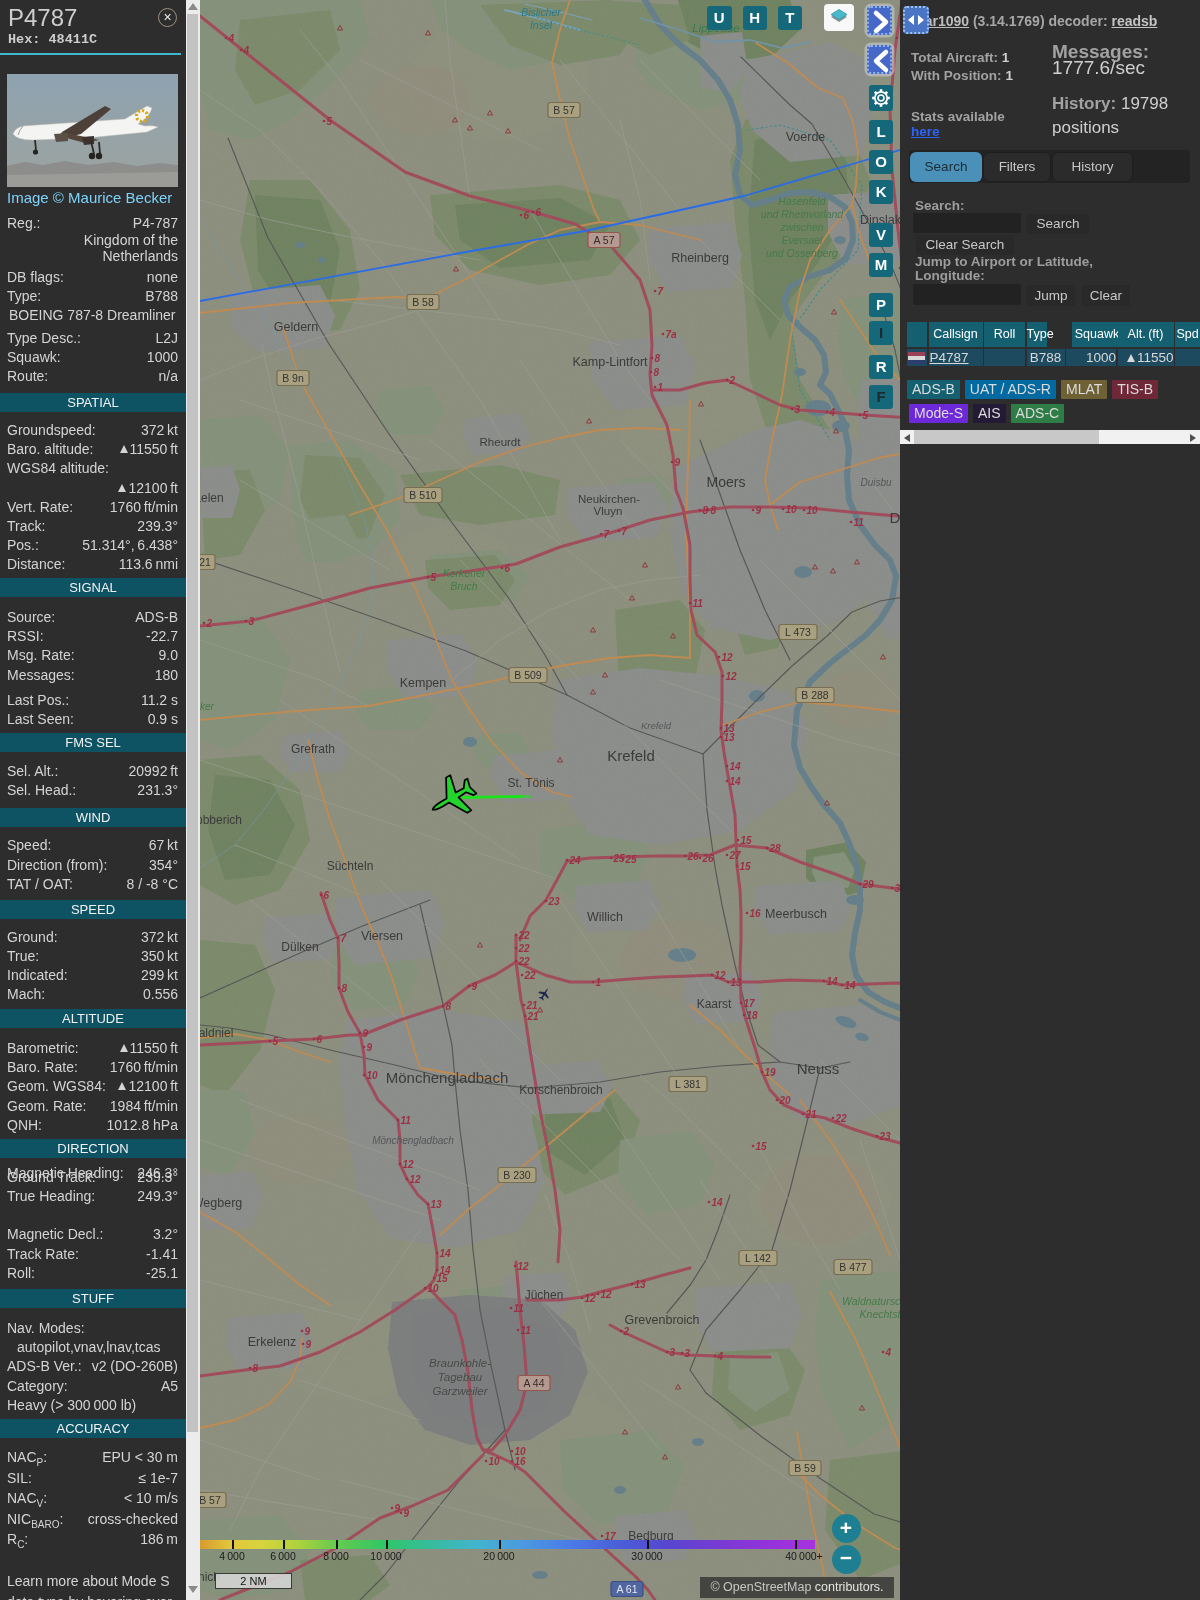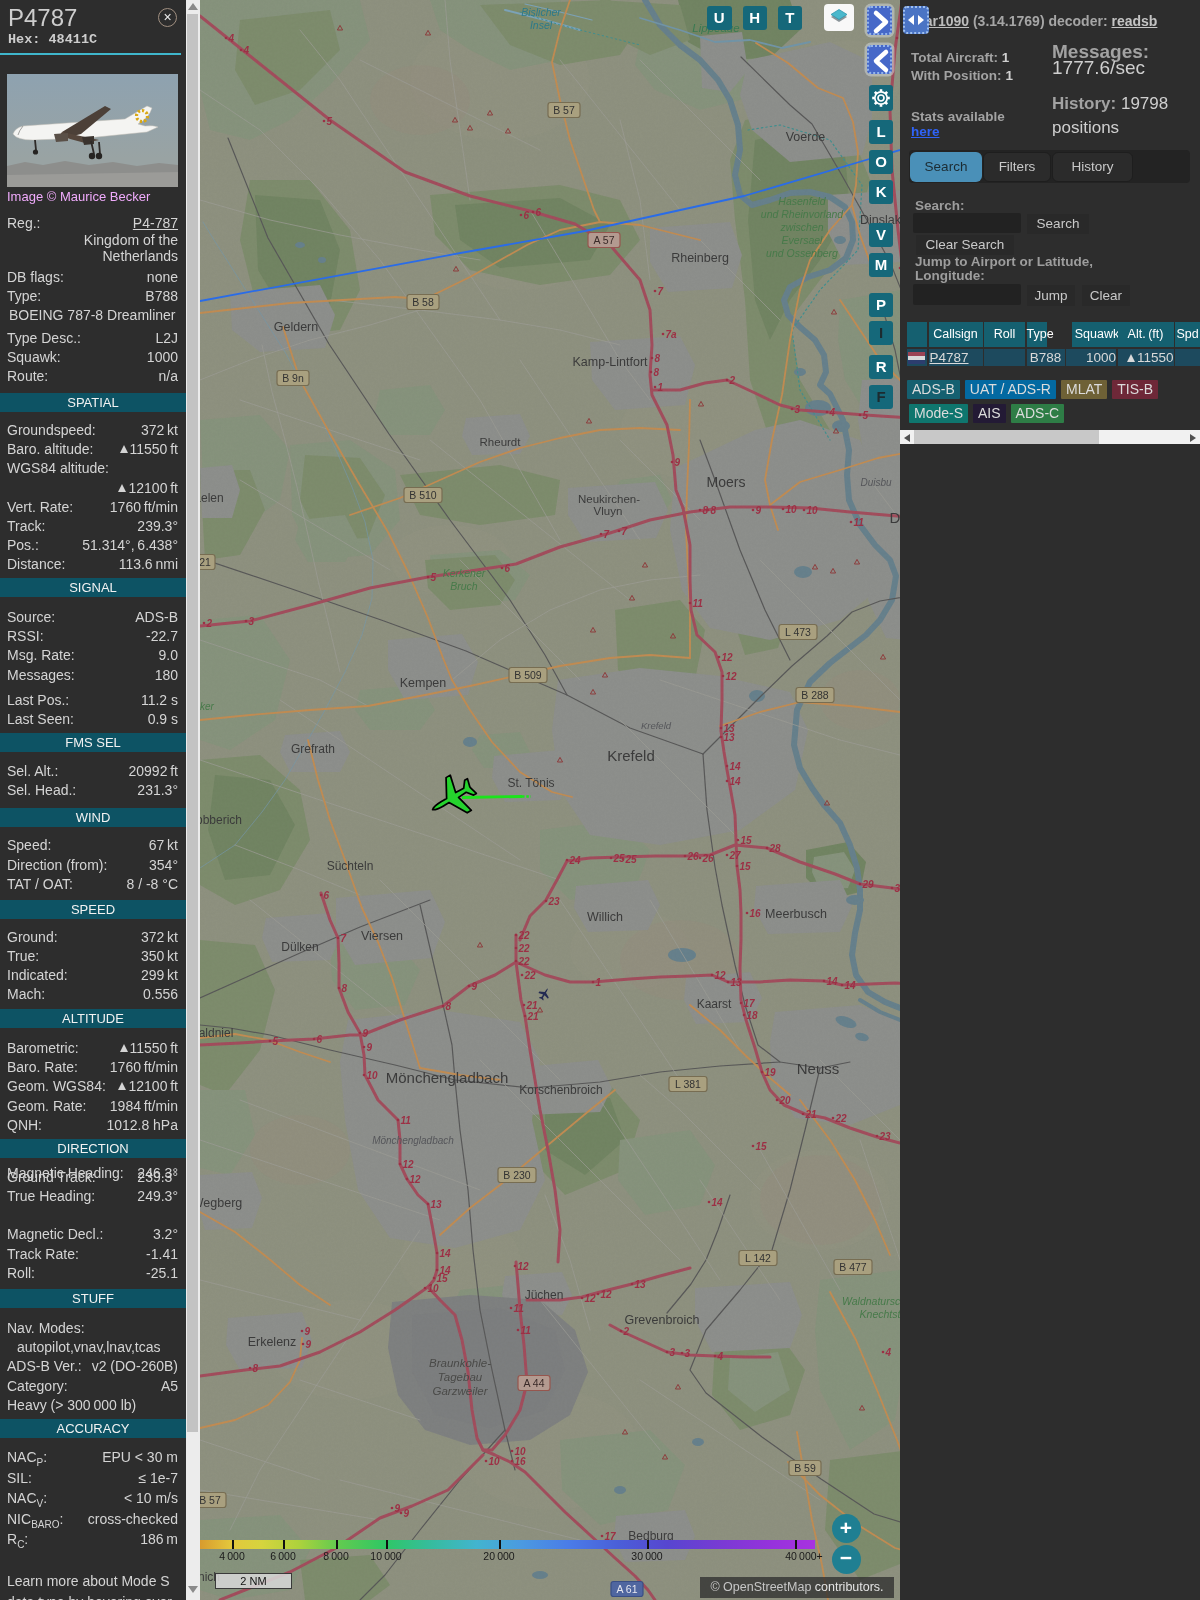--- a/index.html
+++ b/index.html
@@ -656,25 +656,25 @@
     <path d="M55,58 L92,66 L78,69 L52,62 Z" fill="#55463c"></path>
     <path d="M47,60 L61,59 L61,67 L49,68 Z" fill="#5a5048"></path>
     <path d="M75,63 L87,62 L87,70 L77,71 Z" fill="#3a332e"></path>
     <path d="M28,66 L29,76 M84,67 L87,80 M92,68 L93,80" stroke="#2e2a28" stroke-width="1.8"></path>
     <circle cx="28.5" cy="78" r="2.6" fill="#262422"></circle>
         <circle cx="85" cy="82" r="3.2" fill="#262422"></circle>
         <circle cx="92" cy="82" r="3.2" fill="#262422"></circle>
     <path d="M16,52 Q12,57 11,61" stroke="#8a8a88" stroke-width="0.8" fill="none"></path>
   </svg>
   </div>
-  <div style="position:absolute;left:7px;top:189px;font-size:13px;color:#f0abfc">Image © Maurice Becker</div>
+  <div style="position:absolute;left:7px;top:189px;font-size:15px;color:#7dd3fc">Image © Maurice Becker</div>
 
   <div class="r" style="top:214px">
       <span>Reg.:</span>
-      <span style="text-decoration:underline">P4-787</span>
+      <span style="">P4-787</span>
     </div>
   <div style="position:absolute;right:8px;top:233px;text-align:right;font-size:14px;line-height:15.6px;color:#d4d4d4">Kingdom of the<br>Netherlands</div>
   <div class="r" style="top:268px">
       <span>DB flags:</span>
       <span>none</span>
     </div>
   <div class="r" style="top:287px">
       <span>Type:</span>
       <span>B788</span>
     </div>
@@ -939,21 +939,21 @@
     <div class="td" style="left:84px;width:41px"></div>
     <div class="td" style="left:126.5px;width:38px;text-align:center">B788</div>
     <div class="td" style="left:166px;width:50px;text-align:right">1000</div>
     <div class="td" style="left:217.5px;width:56px;text-align:right"><span class="tri" style="border-bottom-color:#d9d9d9;margin-bottom:0"></span>11550</div>
     <div class="td" style="left:275px;width:25px"></div>
   </div>
   <div style="position:absolute;left:7px;top:379.5px;height:19.5px;font-size:14px;color:#dcdcdc">
     <span class="bdg" style="background:#156070">ADS-B</span><span class="bdg" style="background:#0369a1">UAT / ADS-R</span><span class="bdg" style="background:#6e6136">MLAT</span><span class="bdg" style="background:#6e2838">TIS-B</span>
   </div>
   <div style="position:absolute;left:9px;top:403.7px;height:19.5px;font-size:14px;color:#dcdcdc">
-    <span class="bdg" style="background:#0f766e">Mode-S</span><span class="bdg" style="background:#231a35">AIS</span><span class="bdg" style="background:#2e7d46">ADS-C</span>
+    <span class="bdg" style="background:#6d28d9">Mode-S</span><span class="bdg" style="background:#231a35">AIS</span><span class="bdg" style="background:#2e7d46">ADS-C</span>
   </div>
   <div style="position:absolute;left:0;top:430px;width:300px;height:14px;background:#f1f1f1">
     <div style="position:absolute;left:4px;top:3.5px;width:0;height:0;border-top:4px solid transparent;border-bottom:4px solid transparent;border-right:6px solid #505050"></div>
     <div style="position:absolute;left:14px;top:0px;width:185px;height:14px;background:#c8c8c8"></div>
     <div style="position:absolute;right:4px;top:3.5px;width:0;height:0;border-top:4px solid transparent;border-bottom:4px solid transparent;border-left:6px solid #505050"></div>
   </div>
 </div>
 
 <div id="mapui" style="position:absolute;left:200px;top:0;width:700px;height:1600px;pointer-events:none">
   <div class="mbtn" style="left:507px;top:6.3px">U</div>

